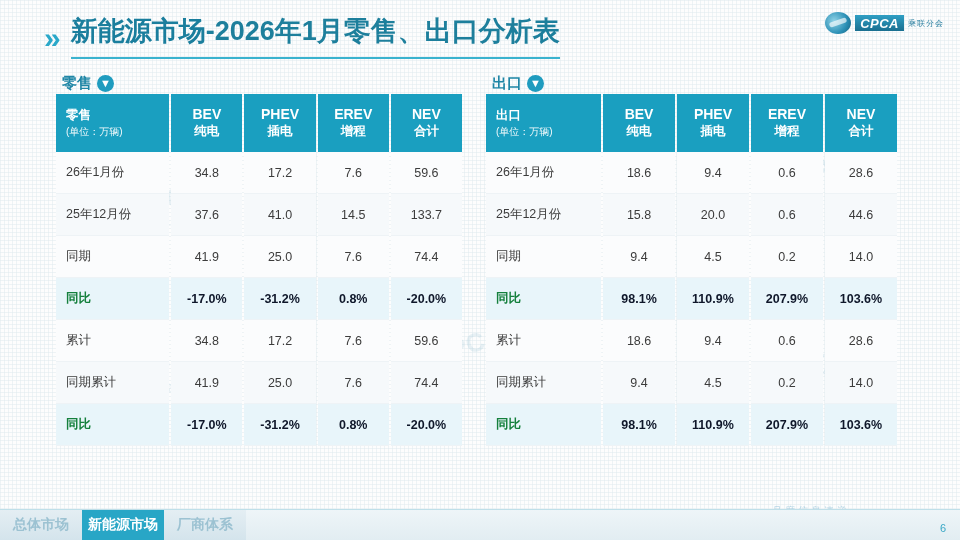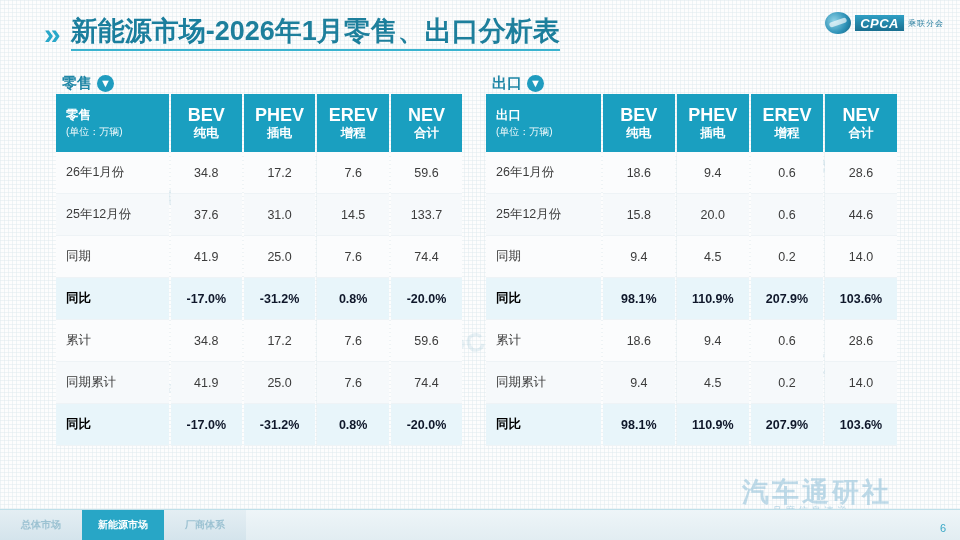--- a/index.html
+++ b/index.html
@@ -22,21 +22,21 @@
     position:absolute; left:44px; top:16px;
     display:flex; align-items:center; gap:10px;
   }
   .chev {
     font-size:30px; font-weight:bold; color:#2aa8c9;
     letter-spacing:-4px; line-height:1; margin-right:4px;
   }
   #title-text {
     font-size:27px; font-weight:bold; color:#1d7f9c;
     white-space:nowrap; line-height:1.15;
-    border-bottom:2px solid #3bb3cf; padding-bottom:2px;
+    border-bottom:2px solid #3bb3cf; padding-bottom:10px;
   }
   #title-text .t-head { color:#1a7e9d; }
   #title-text .t-rest { font-weight:bold; color:#1d7f9c; }
 
   
   #logo {
     position:absolute; right:16px; top:12px;
     display:flex; align-items:center; gap:4px;
   }
   #logo .swoosh {
@@ -73,33 +73,33 @@
   .tbl { position:absolute; border-collapse:separate; border-spacing:2px 0; }
   #tbl-retail { left:54px; top:94px; width:410px; }
   #tbl-export { left:484px; top:94px; width:415px; }
 
   .tbl th {
     background:#1a9fc0; color:#ffffff; font-weight:bold;
     font-size:12.5px; text-align:center; vertical-align:middle;
     height:58px; padding:2px 0; line-height:1.25;
   }
   .tbl th.first { text-align:left; padding-left:10px; }
-  .tbl th .en { display:block; font-size:18px; }
+  .tbl th .en { display:block; font-size:14px; }
   .tbl th .cn { display:block; font-size:12.5px; }
   .tbl th .unit { display:block; font-size:10px; font-weight:normal; opacity:.95; margin-top:2px; }
 
   .tbl td {
     height:42px; font-size:12.5px; color:#3c3c3c;
     text-align:center; vertical-align:middle;
     background:#fbfcfd;
     border-bottom:1px solid #eef3f6;
   }
   .tbl td.lbl { text-align:left; padding-left:10px; color:#3c3c3c; }
   .tbl tr.hl td { background:#e8f5fa; color:#0f172a; font-weight:bold; }
-  .tbl tr.hl td.lbl { color:#000000; }
+  .tbl tr.hl td.lbl { color:#15803d; }
   .tbl tr.alt td { background:#f6f9fb; }
 
   .col-lbl { width:118px; }
   .col-num { width:73px; }
 
   
   .wm {
     position:absolute; pointer-events:none;
     color:rgba(120,175,200,0.16); font-weight:bold;
     transform:rotate(-16deg); white-space:nowrap; user-select:none;
@@ -124,21 +124,21 @@
     position:absolute; left:0; right:0; bottom:30px;
     height:1px; background:#bfdfe9;
   }
   #tabs {
     position:absolute; left:0; bottom:0; height:30px;
     display:flex; align-items:stretch;
     background:linear-gradient(180deg,#e4eef3,#d4e4ec);
   }
   #tabs .tab {
     display:flex; align-items:center; justify-content:center;
-    width:82px; font-size:10px; font-weight:bold;
+    width:82px; font-size:14px; font-weight:bold;
     color:#9cc2d2; background:transparent;
   }
   #tabs .tab.active { background:#28a6c6; color:#ffffff; }
   #page-num {
     position:absolute; right:14px; bottom:6px;
     font-size:11px; color:#3aa8c6;
   }
   #footer-bg {
     position:absolute; left:0; right:0; bottom:0; height:30px;
     background:linear-gradient(180deg,#eef5f8,#e2edf2);
@@ -210,21 +210,21 @@
         <tr>
           <td class="lbl col-lbl">26年1月份</td>
           <td class="col-num">34.8</td>
           <td class="col-num">17.2</td>
           <td class="col-num">7.6</td>
           <td class="col-num">59.6</td>
         </tr>
         <tr class="alt">
           <td class="lbl col-lbl">25年12月份</td>
           <td class="col-num">37.6</td>
-          <td class="col-num">31.0</td>
+          <td class="col-num">41.0</td>
           <td class="col-num">14.5</td>
           <td class="col-num">133.7</td>
         </tr>
         <tr>
           <td class="lbl col-lbl">同期</td>
           <td class="col-num">41.9</td>
           <td class="col-num">25.0</td>
           <td class="col-num">7.6</td>
           <td class="col-num">74.4</td>
         </tr>
@@ -330,21 +330,20 @@
         <tr class="hl">
           <td class="lbl col-lbl">同比</td>
           <td class="col-num">98.1%</td>
           <td class="col-num">110.9%</td>
           <td class="col-num">207.9%</td>
           <td class="col-num">103.6%</td>
         </tr>
       </tbody>
   </table>
 
-  <div id="wm-brand">汽车通研社</div>
   <div id="wm-brand-sub">月度信息速递</div>
 
   <div id="footer-bg"></div>
   <div id="footer-rule"></div>
   <div id="tabs">
       <div class="tab">总体市场</div>
       <div class="tab active">新能源市场</div>
       <div class="tab">厂商体系</div>
     </div>
   <div id="page-num">6</div>

